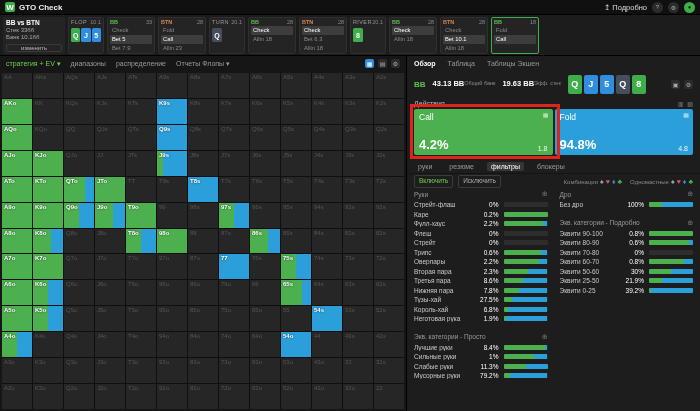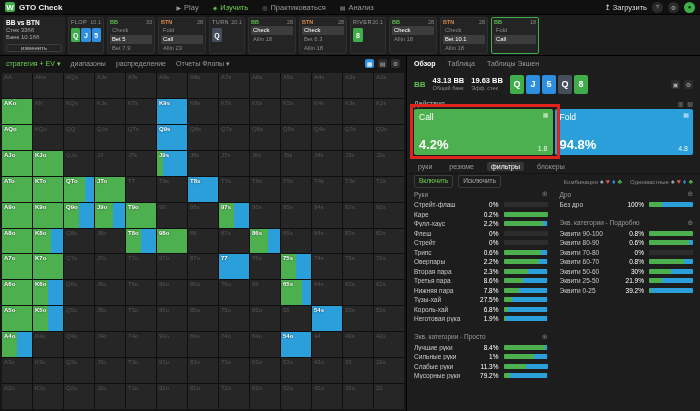--- a/index.html
+++ b/index.html
@@ -63,21 +63,21 @@
   .cell.on .cell-lbl { color:#fff; font-weight:bold; text-shadow:0 0 2px rgba(0,0,0,.7); }
 
   
   .rightpanel { position:absolute; top:56px; left:406px; right:0; bottom:0; background:#1d1d1d;
                 border-left:1px solid #000; }
   .rp-tabs { height:14px; display:flex; gap:12px; padding:0 7px; align-items:center; font-size:7px; color:#999; }
   .rp-tab { cursor:pointer; }
   .rp-tab.active { color:#fff; font-weight:bold; }
   .rp-header { height:28px; display:flex; align-items:center; padding:0 7px; gap:7px; }
   .pos-chip { color:#5fc14f; font-size:8px; font-weight:bold; }
-  .hstat { display:flex; flex-direction:column; line-height:1.1;justify-content:flex-end; }
+  .hstat { display:flex; flex-direction:row; line-height:1.1;justify-content:flex-end; }
   .hstat .v { font-size:7.5px; font-weight:bold; color:#fff; }
   .hstat .l { font-size:5.5px; color:#8a8a8a; }
   .board { display:flex; gap:2px; }
   .bcard { width:14px; height:19px; border-radius:2px; color:#fff; font-size:9px; font-weight:bold;
            display:flex; align-items:center; justify-content:center; }
   .rp-hicons { margin-left:auto; display:flex; gap:4px; }
   .actions-row { height:11px; display:flex; align-items:center; justify-content:space-between;
                  padding:0 7px; font-size:7px; color:#bbb; }
   .act-icons { display:flex; gap:4px; color:#888; font-size:6px; }
   .action-btns { display:flex; gap:2px; padding:0 7px; height:46px; }
@@ -110,42 +110,24 @@
   .srow .pc { width:28px; text-align:right; color:#fff; }
   .bar { width:44px; height:5px; background:#2d2d2d; margin-left:5px; display:flex; border-radius:1px; overflow:hidden; }
   .bseg { height:100%; }
 </style>
 </head>
 <body>
 
 <div class="topnav">
   <div class="logo">W</div>
   <div class="brand">GTO Check</div>
-  <div class="nav">
-      <div class="nav-item">
-        <span class="nav-icon">▶</span>
-        <span>Play</span>
-      </div>
-      <div class="nav-item active">
-        <span class="nav-icon">◈</span>
-        <span>Изучить</span>
-      </div>
-      <div class="nav-item">
-        <span class="nav-icon">◎</span>
-        <span>Практиковаться</span>
-      </div>
-      <div class="nav-item">
-        <span class="nav-icon">▤</span>
-        <span>Анализ</span>
-      </div>
-    </div>
   <div class="tn-right">
     <div class="upload">
       <span>↥</span>
-      <span>Загрузить</span>
+      <span>Подробно</span>
     </div>
     <div class="circle">?</div>
     <div class="circle">⚙</div>
     <div class="circle avatar">●</div>
   </div>
 </div>
 
 <div class="toolbar">
   <div class="match">
     <div class="match-title">BB vs BTN</div>

